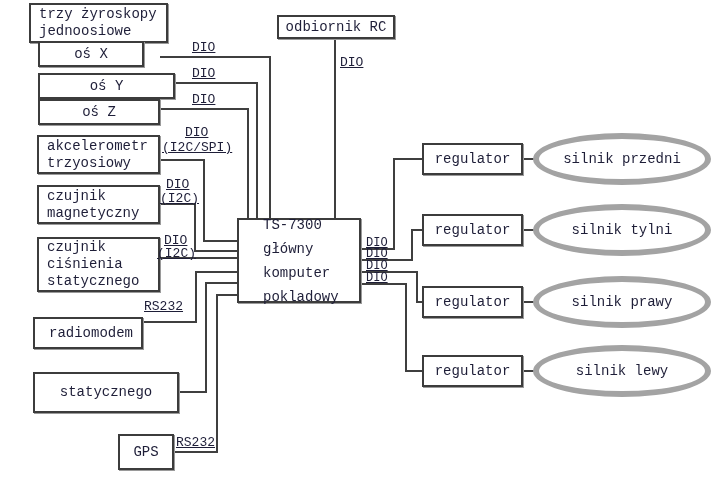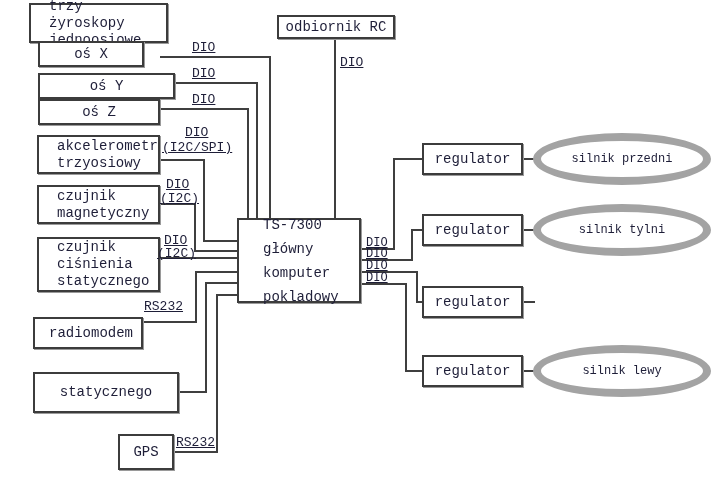--- a/index.html
+++ b/index.html
@@ -9,26 +9,26 @@
   }
   #wires{position:absolute;left:0;top:0;width:712px;height:483px;}
   #wires polyline{fill:none;stroke:#3f3f3f;stroke-width:2;}
   .box{
     position:absolute;box-sizing:border-box;background:#ffffff;
     border:2px solid #3c3c3c;box-shadow:1px 1px 0 #9a9a9a;
     display:flex;align-items:center;
     font-size:14px;line-height:17px;white-space:pre-line;
   }
   .box.center{justify-content:center;text-align:right;}
-  .box.left{padding-left:18px;}
+  .box.left{padding-left:8px;}
   .ellipse{
     position:absolute;box-sizing:border-box;background:#ffffff;
-    border:8px solid #a3a3a3;border-radius:50%;
+    border:6px solid #a3a3a3;border-radius:50%;
     display:flex;align-items:center;justify-content:center;
-    font-size:12px;white-space:pre;
+    font-size:14px;white-space:pre;
   }
   .lbl{position:absolute;font-size:13px;line-height:13px;white-space:pre;text-decoration:underline;}
   .lbl.small{font-size:12px;line-height:11px;}
   
   #gyro-header{left:29px;top:3px;width:139px;height:40px;}
   #axis-x{left:38px;top:41px;width:106px;height:26px;}
   #axis-y{left:38px;top:73px;width:137px;height:26px;}
   #axis-z{left:38px;top:99px;width:122px;height:26px;}
   #rc-receiver{left:277px;top:15px;width:118px;height:24px;}
   #accelerometer{left:37px;top:135px;width:123px;height:39px;}
@@ -112,20 +112,21 @@
 komputer
 pokladowy</div>
 
   <div class="box center" id="regulator-1">regulator</div>
   <div class="box center" id="regulator-2">regulator</div>
   <div class="box center" id="regulator-3">regulator</div>
   <div class="box center" id="regulator-4">regulator</div>
 
   <div class="ellipse" id="motor-1">silnik przedni</div>
   <div class="ellipse" id="motor-2">silnik tylni</div>
+  <div class="ellipse" id="motor-3">silnik prawy</div>
   <div class="ellipse" id="motor-4">silnik lewy</div>
 
   <div class="lbl" id="lbl-dio-x">DIO</div>
   <div class="lbl" id="lbl-dio-y">DIO</div>
   <div class="lbl" id="lbl-dio-z">DIO</div>
   <div class="lbl" id="lbl-dio-rc">DIO</div>
   <div class="lbl" id="lbl-accel-1">DIO</div>
   <div class="lbl" id="lbl-accel-2">(I2C/SPI)</div>
   <div class="lbl" id="lbl-mag-1">DIO</div>
   <div class="lbl" id="lbl-mag-2">(I2C)</div>

